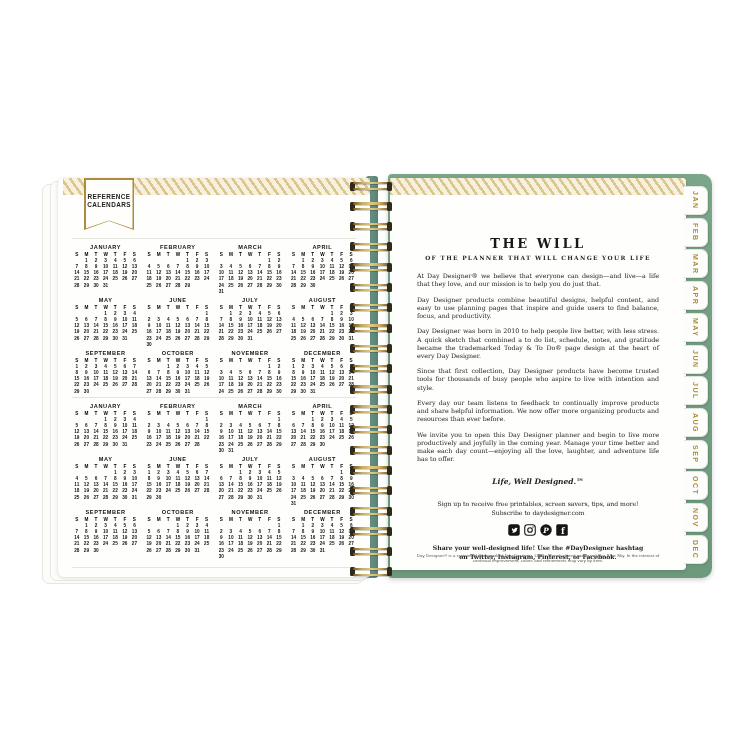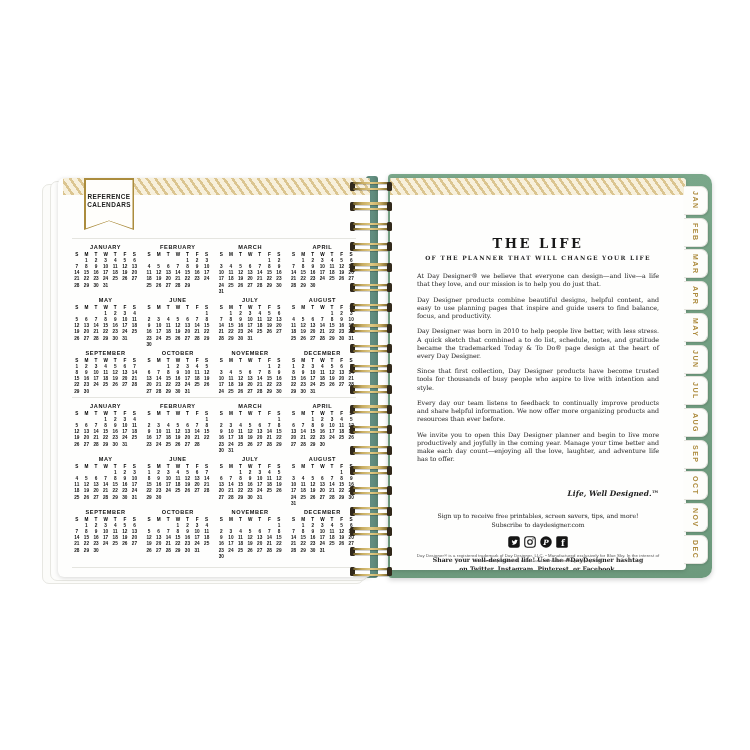--- a/index.html
+++ b/index.html
@@ -62,21 +62,21 @@
     background:#32291b;border-radius:1.5px;}
   .coil::before{left:0;}
   .coil::after{right:0;}
 
   
   .story{position:absolute;left:27px;right:27px;top:17px;bottom:0;text-align:center;
     font-family:"DejaVu Serif",serif;}
   .story-title{margin:41px 0 0 0;font-size:13px;font-weight:bold;letter-spacing:2.5px;color:#181818;}
   .story-subtitle{margin:3px 0 11px 0;font-size:5.9px;font-weight:bold;letter-spacing:1.3px;color:#2a2a2a;}
   .story p.body{margin:0 0 7.5px 0;font-size:6.3px;line-height:8.1px;text-align:justify;color:#222;}
-  .signature{margin-top:26px;font-size:7.5px;font-style:italic;font-weight:bold;color:#1d1d1d;text-align:right;}
+  .signature{margin-top:14px;font-size:7.5px;font-style:italic;font-weight:bold;color:#1d1d1d;}
   .signup{margin:14px 0 0 0;font-size:6.1px;line-height:8.4px;color:#222;}
   .social-row{margin-top:7px;display:flex;justify-content:center;gap:4px;}
   .social-row .sicon{display:inline-flex;}
   .hashtag{margin:8px 0 0 0;font-size:6.1px;line-height:8.4px;font-weight:bold;color:#1f1f1f;}
   .fine-print{position:absolute;left:-8px;right:-8px;bottom:7px;font-size:4.3px;color:#555;
     font-family:"Liberation Sans",sans-serif;letter-spacing:.1px;}
 
   
   .tabs{position:absolute;left:648px;top:16px;width:26px;height:378px;
     display:flex;flex-direction:column;justify-content:space-between;z-index:3;}
@@ -1199,21 +1199,21 @@
               <span>31</span>
             </div>
           </div>
         </div>
       <div class="cal-bottom-line"></div>
     </div>
 
     <div class="page right-page">
       <div class="stripe-band"></div>
       <div class="story">
-        <h1 class="story-title">THE LIFE</h1>
+        <h1 class="story-title">THE WILL</h1>
         <div class="story-subtitle">OF THE PLANNER THAT WILL CHANGE YOUR LIFE</div>
         <p class="body">At Day Designer® we believe that everyone can design—and live—a life that they love, and our mission is to help you do just that.</p>
         <p class="body">Day Designer products combine beautiful designs, helpful content, and easy to use planning pages that inspire and guide users to find balance, focus, and productivity.</p>
         <p class="body">Day Designer was born in 2010 to help people live better, with less stress. A quick sketch that combined a to do list, schedule, notes, and gratitude became the trademarked Today &amp; To Do® page design at the heart of every Day Designer.</p>
         <p class="body">Since that first collection, Day Designer products have become trusted tools for thousands of busy people who aspire to live with intention and style.</p>
         <p class="body">Every day our team listens to feedback to continually improve products and share helpful information. We now offer more organizing products and resources than ever before.</p>
         <p class="body">We invite you to open this Day Designer planner and begin to live more productively and joyfully in the coming year. Manage your time better and make each day count—enjoying all the love, laughter, and adventure life has to offer.</p>
         <div class="signature">Life, Well Designed.™</div>
         <p class="signup"><span>Sign up to receive free printables, screen savers, tips, and more!</span><br>
           <span>Subscribe to daydesigner.com</span></p>

